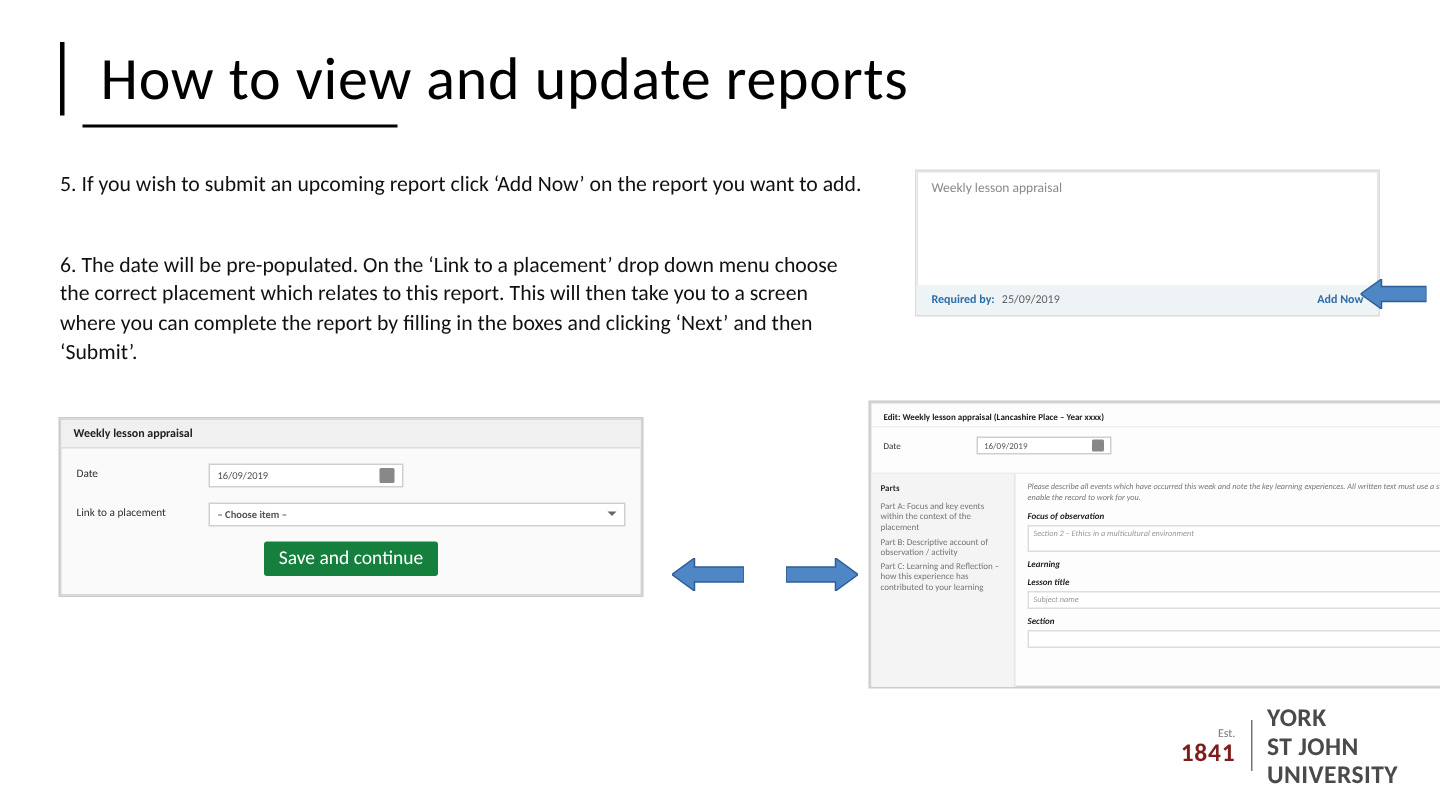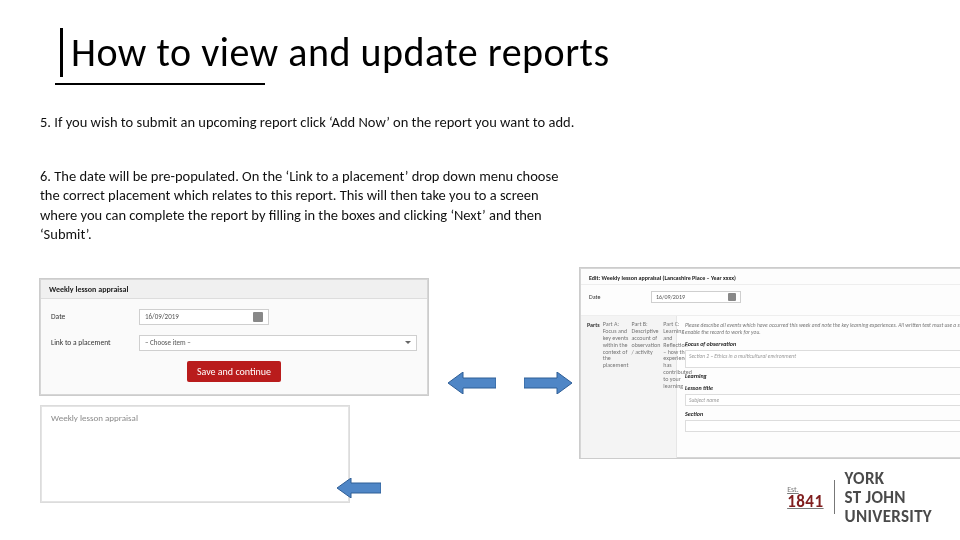--- a/index.html
+++ b/index.html
@@ -12,42 +12,40 @@
     overflow: hidden;
   }
   .slide {
     width: 100%;
     height: 100%;
     position: relative;
     padding: 28px 40px 20px 40px;
   }
   .title-wrap {
     border-left: 3px solid #000;
-    padding-left: 8px;
+    padding-left: 24px;
     margin-bottom: 6px;
-    margin-left: 20px;
   }
   .title {
     font-size: 40px;
     font-weight: 400;
     color: #000;
     letter-spacing: 0.5px;
   }
   .title-underline {
     width: 210px;
     height: 2px;
     background: #000;
     margin-left: 15px;
     margin-top: 2px;
     margin-bottom: 28px;
   }
   .body {
     display: flex;
     gap: 10px;
-    flex-direction: column;
   }
   .left-col {
     width: 585px;
   }
   .right-col {
     width: 310px;
     position: relative;
   }
   .step {
     font-size: 14.5px;
@@ -143,35 +141,36 @@
     flex: 1;
     background: #fff;
     border: 1px solid #cfcfcf;
     height: 16px;
     display: flex;
     align-items: center;
     justify-content: space-between;
     padding: 0 5px;
     font-size: 7px;
     color: #555;
+    font-weight: bold;
   }
   .caret {
     width: 0; height: 0;
     border-left: 3px solid transparent;
     border-right: 3px solid transparent;
     border-top: 3px solid #666;
   }
   .form-actions {
     display: flex;
     justify-content: center;
   }
   .btn-save {
-    background: #b91c1c;
+    background: #15803d;
     color: #fff;
-    font-size: 10px;
+    font-size: 13px;
     padding: 4px 10px;
     border-radius: 2px;
   }
 
   
   .arrows-row {
     position: absolute;
     left: 448px;
     top: 372px;
     display: flex;
@@ -214,21 +213,21 @@
   .pb-body {
     display:flex;
     height: 142px;
   }
   .pb-side {
     width: 96px;
     background: #f4f4f4;
     border-right: 1px solid #e6e6e6;
     padding: 5px 6px;
     display:flex;
-    flex-direction:row;
+    flex-direction:column;
     gap: 3px;
   }
   .pb-side-head { font-weight:600; color:#333; margin-bottom:2px;}
   .pb-side-item { color:#777; line-height:1.15; }
   .pb-main {
     flex:1;
     padding: 6px 8px;
     position: relative;
     font-style: italic;
   }
@@ -249,25 +248,24 @@
   
   .logo {
     position: absolute;
     right: 28px;
     bottom: 14px;
     display: flex;
     align-items: center;
     gap: 10px;
   }
   .est {
-    text-align: left;
+    text-align: right;
     font-size: 8px;
     color: #7a7a7a;
     line-height: 1;
-    text-decoration: underline;
   }
   .est-year { font-size: 17px; font-weight:700; color:#7f1d1d; letter-spacing:0.5px;}
   .vline { width:1px; height:34px; background:#777; }
   .uni {
     font-size: 17px;
     font-weight: 700;
     color: #4a4a4a;
     line-height: 1.12;
     letter-spacing: 0.3px;
   }
@@ -306,20 +304,27 @@
           <div class="form-actions">
             <div class="btn-save">Save and continue</div>
           </div>
         </div>
       </div>
     </div>
 
     <div class="right-col">
       <div class="panel-top">
         <div class="panel-top-head">Weekly lesson appraisal</div>
+        <div class="panel-top-footer">
+          <span>
+            <span class="required-by">Required by:</span>
+            <span class="required-date">25/09/2019</span>
+          </span>
+          <span class="add-now">Add Now</span>
+        </div>
         <div class="arrow-right-blue">
           <svg width="44" height="20" viewBox="0 0 44 20">
             <polygon points="0,10 14,0 14,5 44,5 44,15 14,15 14,20" fill="#4f86c6" stroke="#2f5e96" stroke-width="1"></polygon>
           </svg>
         </div>
       </div>
     </div>
   </div>
 
   <div class="arrows-row">

